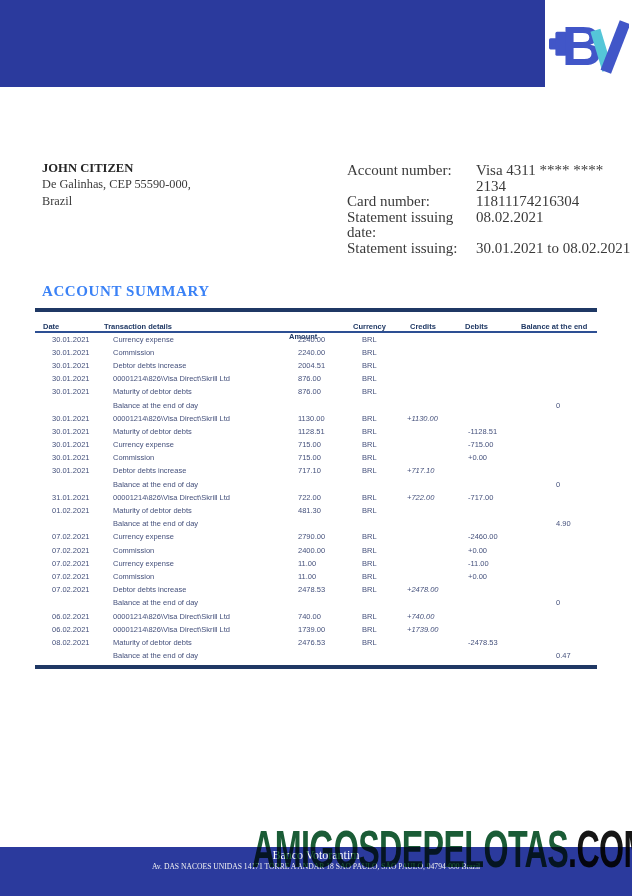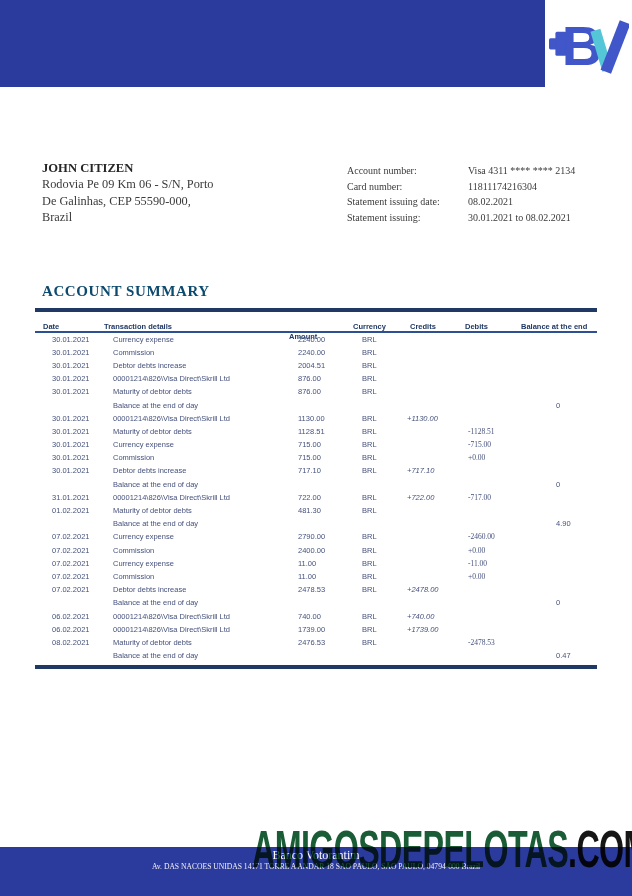--- a/index.html
+++ b/index.html
@@ -12,39 +12,39 @@
   .page{position:relative;width:632px;height:896px;background:#fff;overflow:hidden;
         font-family:"Liberation Sans",sans-serif;}
   
   .topbar{position:absolute;left:0;top:0;width:545px;height:87px;background:var(--bar-blue);}
   .logo{position:absolute;left:549px;top:11px;width:80px;height:68px;}
   
   .customer{position:absolute;left:42px;top:160px;font-family:"Liberation Serif",serif;
             font-size:12.3px;line-height:16.3px;color:#3a3a3a;}
   .customer .name{font-weight:bold;font-size:12.6px;color:#262626;}
   .acct{position:absolute;left:347px;top:163px;font-family:"Liberation Serif",serif;
-        font-size:10px;line-height:15.6px;color:#3a3a3a;display:grid;
-        grid-template-columns:121px auto;column-gap:0;}
+        font-size:15px;line-height:15.6px;color:#3a3a3a;display:grid;
+        grid-template-columns:121px auto;column-gap:8px;}
   
   .summary-title{position:absolute;left:42px;top:283px;font-family:"Liberation Serif",serif;
-                 font-weight:bold;font-size:15px;letter-spacing:.6px;color:#0c4a6e;}
+                 font-weight:bold;font-size:15px;letter-spacing:.6px;color:#3b82f6;}
   
   .tbl{position:absolute;left:35px;top:308px;width:562px;font-size:7.5px;color:var(--row-text);}
   .tbl-topline{height:3.5px;background:var(--navy);}
   .thead,.trow{display:grid;grid-template-columns:60px 185px 64px 44px 63px 70px 76px;align-items:center;}
   .thead{height:21px;border-bottom:2px solid var(--header-line);font-weight:bold;color:var(--navy);}
   .thead .h1{padding-left:8px;}  .thead .h2{padding-left:9px;}
   .thead .h3{padding-left:9px;margin-top:20px;}  .thead .h4{padding-left:9px;}
   .thead .h5{padding-left:22px;} .thead .h6{padding-left:14px;}
   .thead .h7{padding-left:0;}
   .trow{height:13.2px;margin-left:9px;}
   .c{white-space:nowrap;overflow:visible;}
   .c-date{padding-left:8px;}    .c-details{padding-left:9px;}
   .c-amount{padding-left:9px;}  .c-currency{padding-left:9px;}
-  .c-credits{padding-left:10px;font-style:italic;}.c-debits{padding-left:8px;font-family:Liberation Serif, serif;}
+  .c-credits{padding-left:10px;font-style:italic;}.c-debits{padding-left:8px;}
   .c-balance{padding-left:26px;}
   .total-row{position:relative;height:14px;background:var(--total-bg);
              border-top:2px solid var(--navy);margin-top:1px;}
   .total-label{position:absolute;left:406px;top:2.5px;font-weight:bold;font-size:8.2px;color:var(--navy);}
   .total-value{position:absolute;left:514px;top:2.5px;font-weight:bold;font-size:8.2px;color:var(--navy);}
   .tbl-bottomline{height:3.5px;background:var(--navy);margin-top:3px;}
   
   .footer{position:absolute;left:0;bottom:0;width:632px;height:49px;background:var(--bar-blue);
           display:flex;flex-direction:column;align-items:center;padding-top:2px;color:#ffffff;}
   .footer .bank{font-family:"Liberation Serif",serif;font-weight:normal;font-size:12px;line-height:13px;}
@@ -68,21 +68,20 @@
   <svg class="logo" viewBox="0 0 100 85">
     <rect x="0" y="34" width="30" height="14" rx="2" fill="#4156c8"></rect>
     <rect x="8" y="26" width="14" height="30" rx="2" fill="#4156c8"></rect>
     <text x="16" y="68" font-family="Liberation Sans, sans-serif" font-weight="bold" font-size="70" fill="#4156c8">B</text>
     <line x1="58" y1="24" x2="73" y2="74" stroke="#55c6d8" stroke-width="13"></line>
     <line x1="95" y1="14" x2="71" y2="76" stroke="#4156c8" stroke-width="14"></line>
   </svg>
 
   <div class="customer">
     <div class="name">JOHN CITIZEN</div>
-    <div>Rodovia Pe 09 Km 06 - S/N, Porto</div>
     <div>De Galinhas, CEP 55590-000,</div>
     <div>Brazil</div>
   </div>
 
   <div class="acct">
     <span>Account number:</span>
     <span>Visa 4311 **** **** 2134</span>
     <span>Card number:</span>
     <span>11811174216304</span>
     <span>Statement issuing date:</span>

